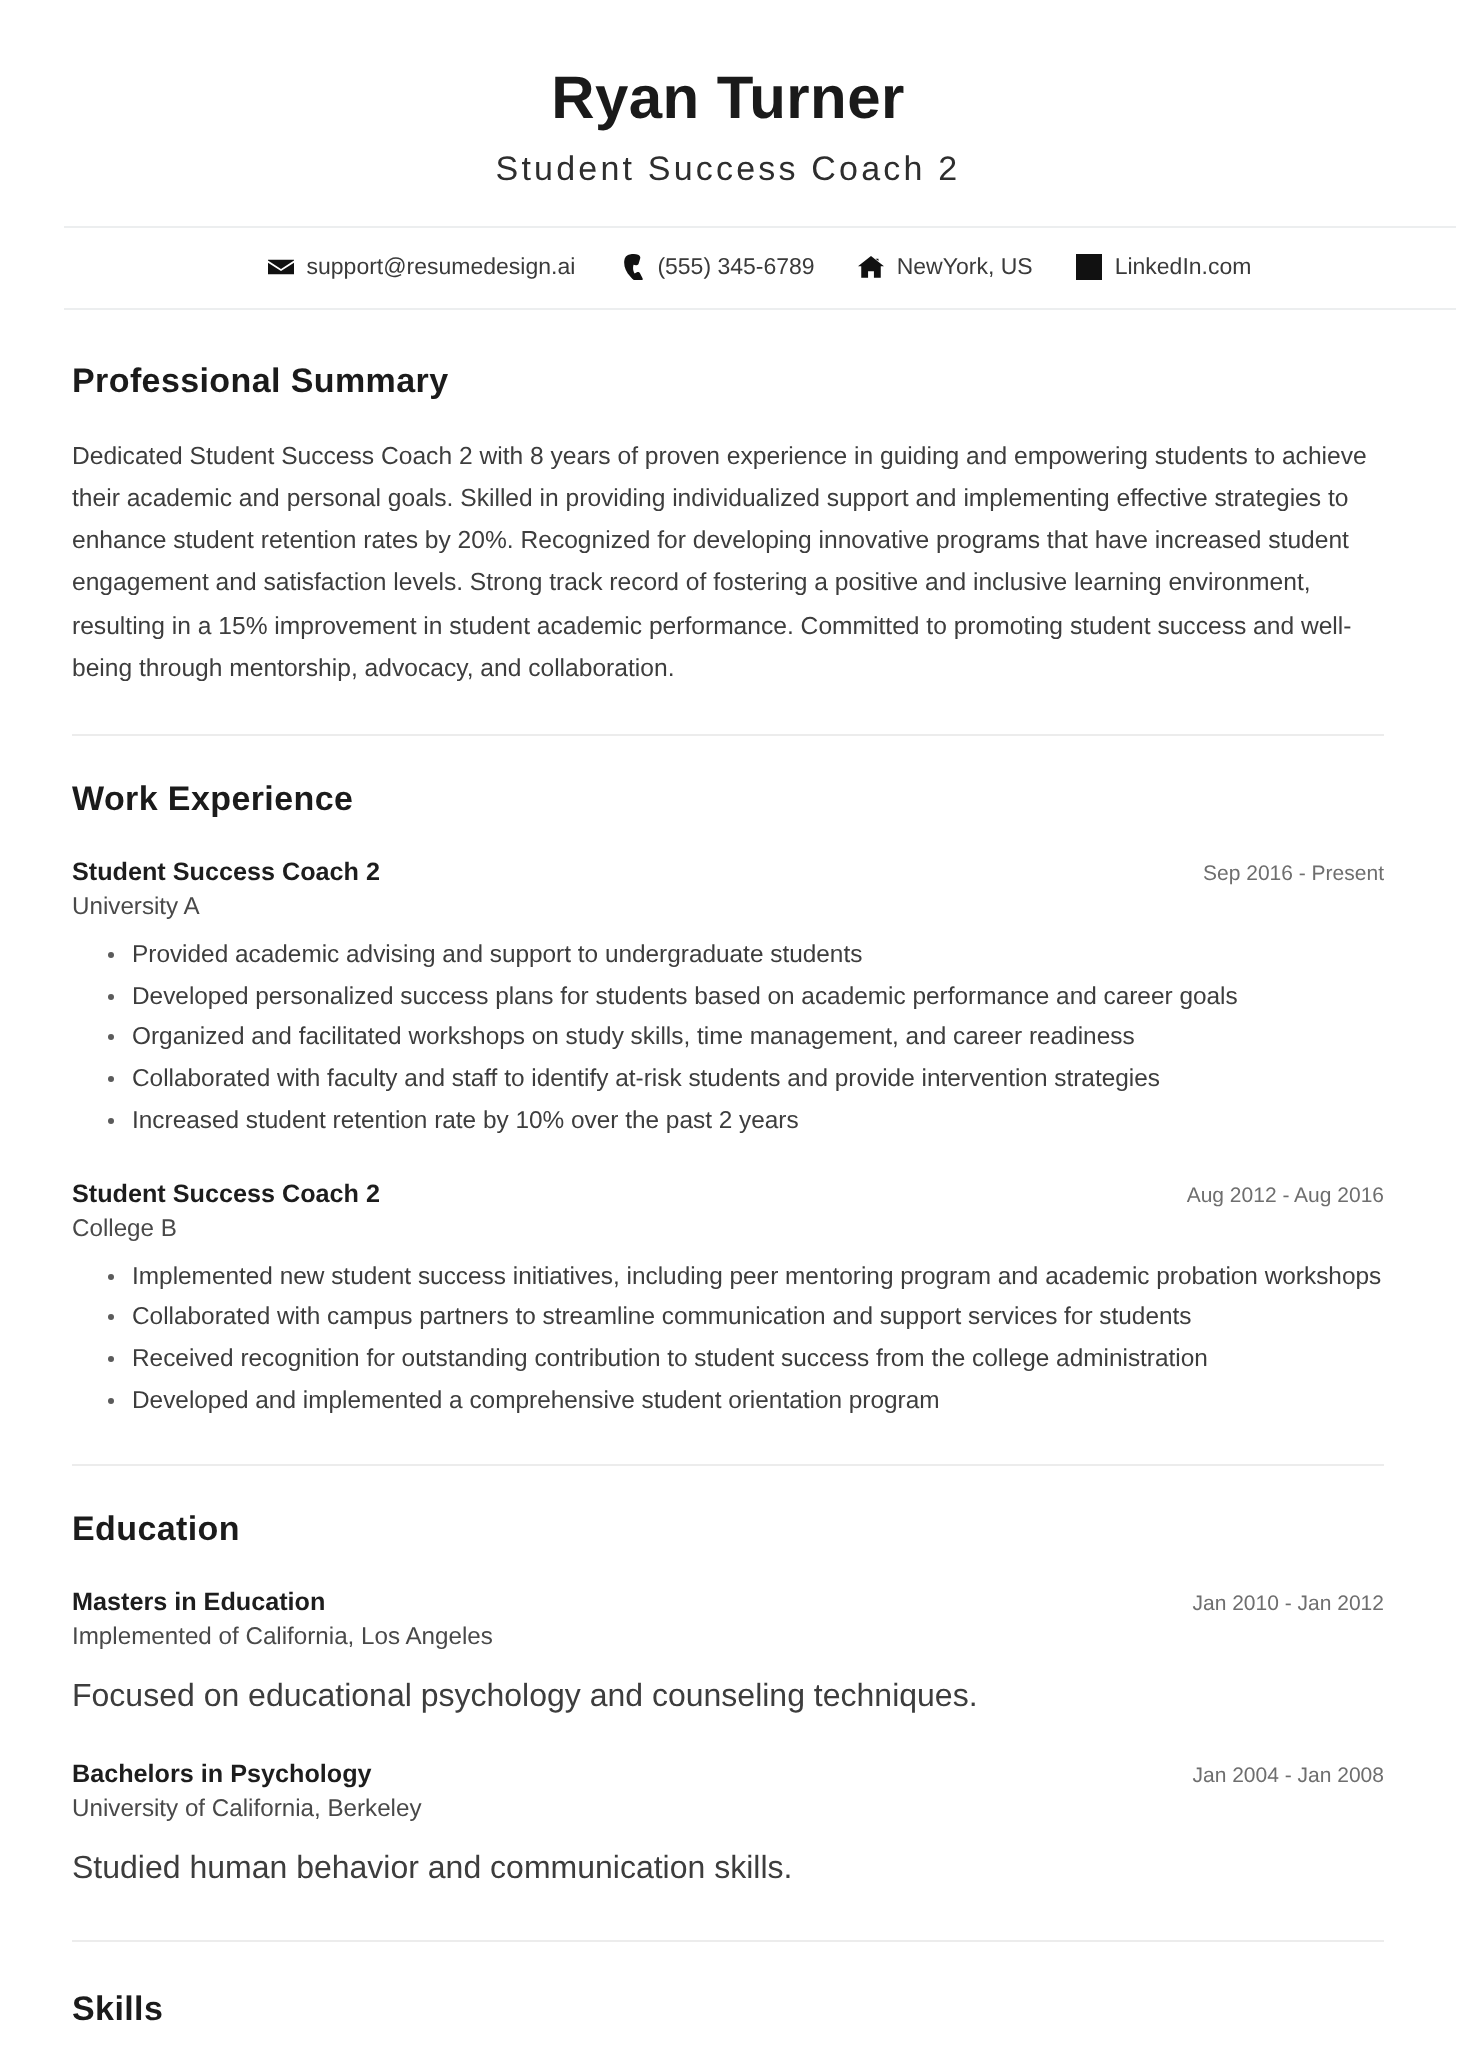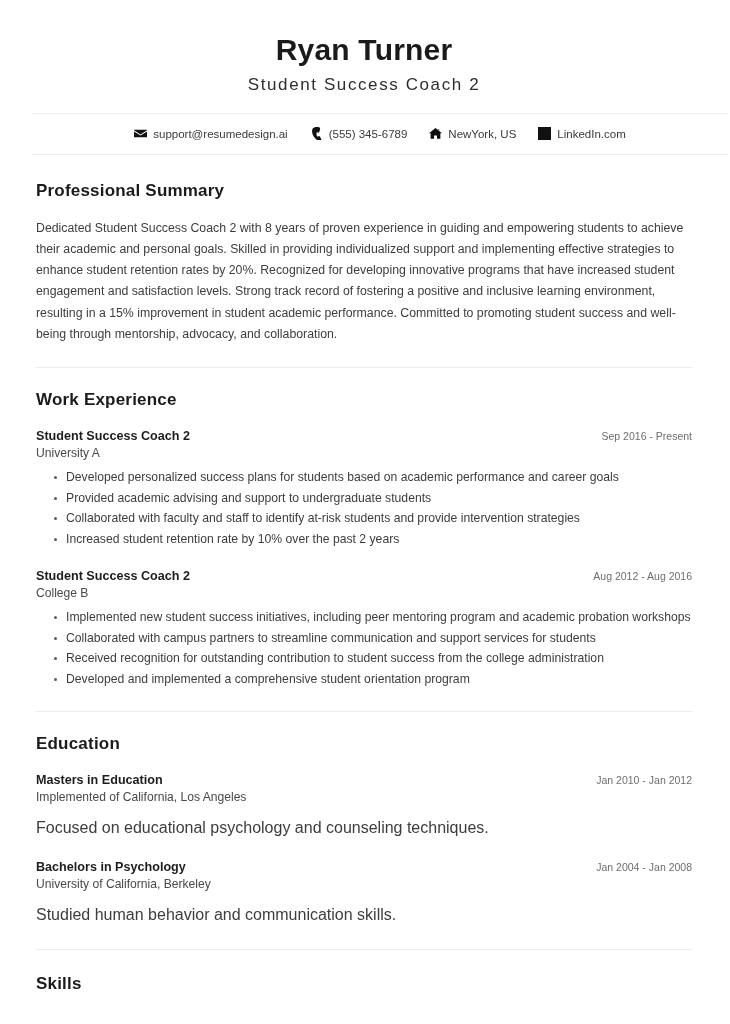--- a/index.html
+++ b/index.html
@@ -219,22 +219,23 @@
   <div class="section exp-block">
     <div class="section-title">Work Experience</div>
 
     <div class="entry">
       <div class="entry-head">
         <span class="entry-role">Student Success Coach 2</span>
         <span class="entry-date">Sep 2016 - Present</span>
       </div>
       <div class="entry-org">University A</div>
       <ul class="bullets">
+        <li>Provided academic advising and support to undergraduate students</li>
         <li>Developed personalized success plans for students based on academic performance and career goals</li>
-        <li>Provided academic advising and support to undergraduate students</li>
+        <li>Organized and facilitated workshops on study skills, time management, and career readiness</li>
         <li>Collaborated with faculty and staff to identify at-risk students and provide intervention strategies</li>
         <li>Increased student retention rate by 10% over the past 2 years</li>
       </ul>
     </div>
 
     <div class="entry">
       <div class="entry-head">
         <span class="entry-role">Student Success Coach 2</span>
         <span class="entry-date">Aug 2012 - Aug 2016</span>
       </div>

